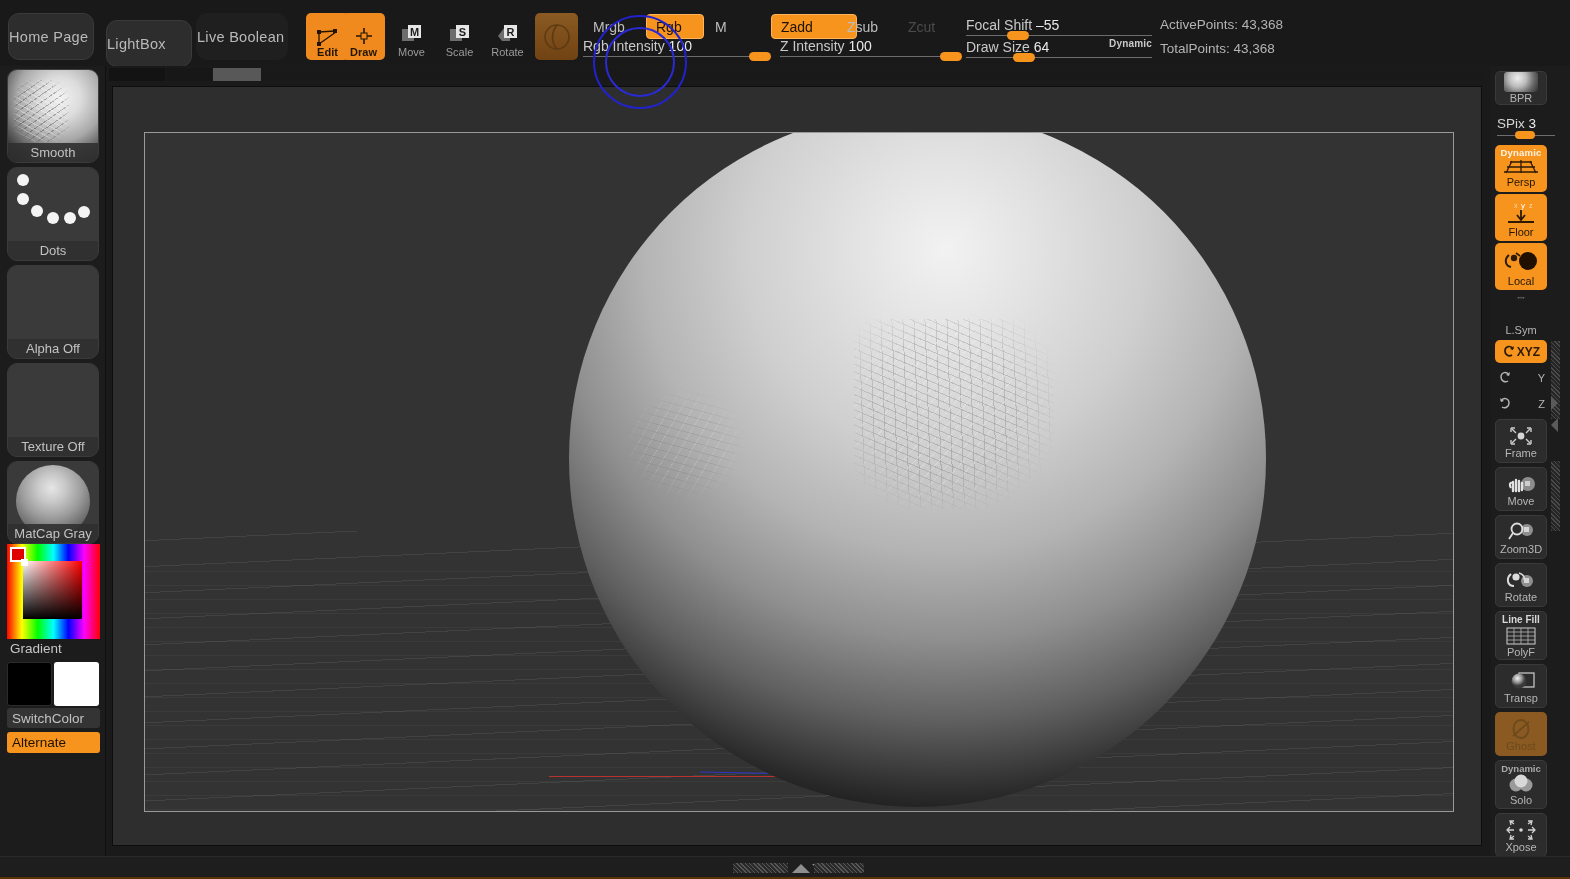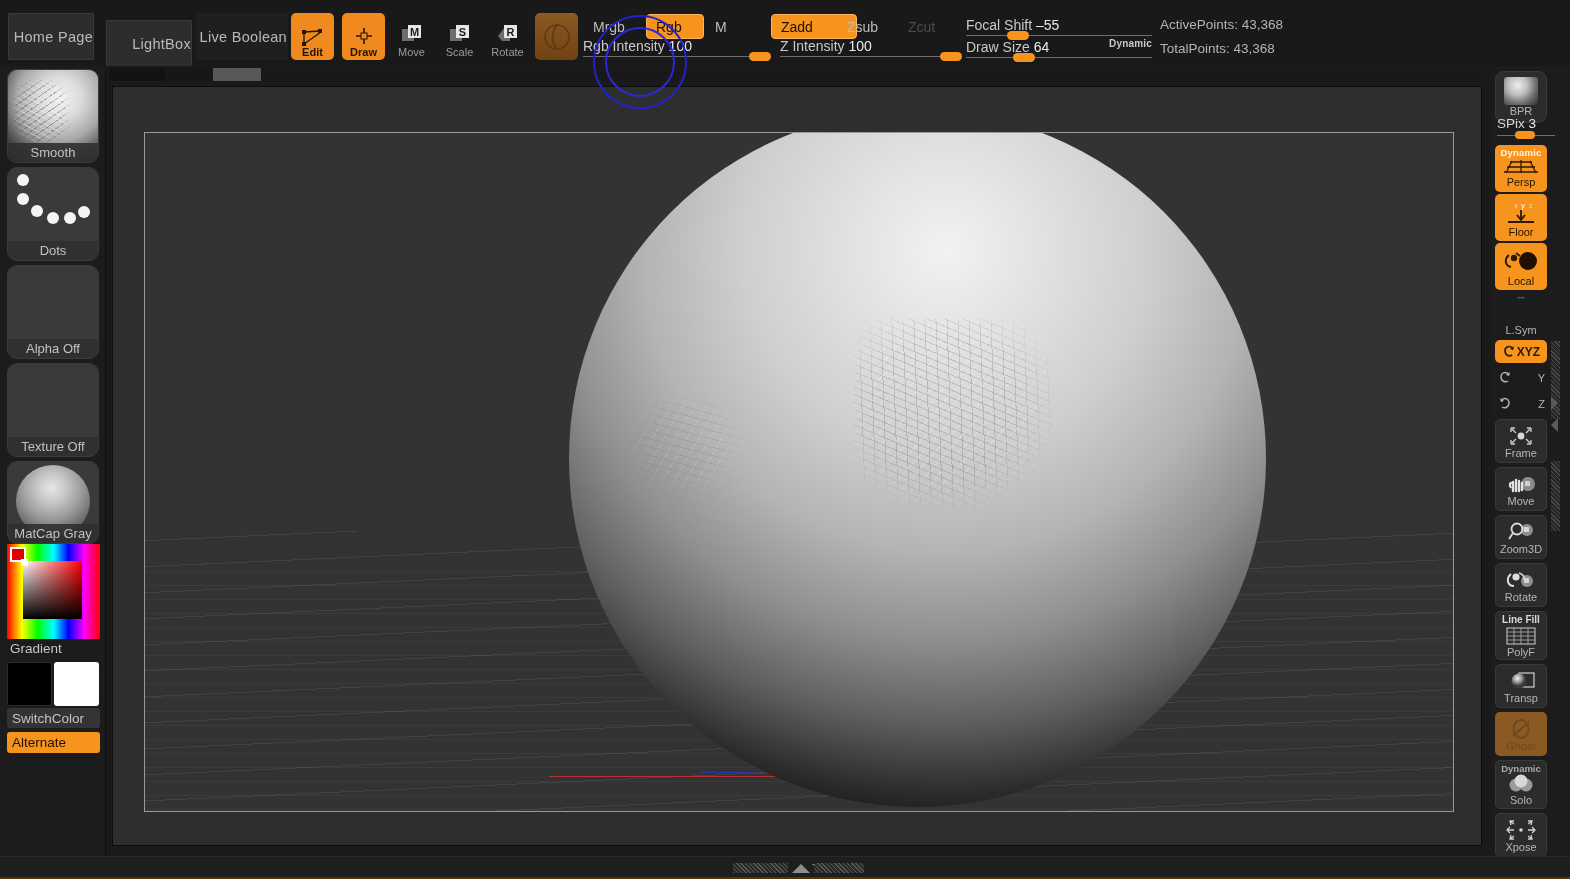--- a/index.html
+++ b/index.html
@@ -10,23 +10,23 @@
     -webkit-font-smoothing:antialiased;
   }
   #app { position:relative; width:1570px; height:879px; background:#1a1a1a; }
 
   
   #topbar {
     position:absolute; left:0; top:0; width:1570px; height:66px;
     background:#191919;
   }
   .tb-btn {
-    position:absolute; background:#2d2d2d; border-radius:1px;
+    position:absolute; background:#2d2d2d; border-radius:11px;
     color:#b9b9b9; font-size:14.5px; display:flex; align-items:center;
-    justify-content:flex-end; border:1px solid #3a3a3a;
+    justify-content:flex-start; border:1px solid #3a3a3a;
     letter-spacing:0.3px;
   }
   .tb-btn.plain { background:#1f1f1f; border-color:#1f1f1f; }
   .tb-sq {
     position:absolute; width:43px; height:47px; border-radius:5px;
     display:flex; flex-direction:column; align-items:center;
     justify-content:flex-end; padding-bottom:2px;
   }
   .tb-sq.on { background:#f08a1e; color:#1e1200; }
   .tb-sq.off { background:transparent; color:#9b9b9b; }
@@ -256,21 +256,21 @@
     <div class="tb-btn" style="left:8px;top:13px;width:86px;height:47px;">
       <span>Home Page</span>
     </div>
     <div class="tb-btn" style="left:106px;top:13px;width:86px;height:47px;margin-top:7px;">
       <span>LightBox</span>
     </div>
     <div class="tb-btn plain" style="left:196px;top:13px;width:92px;height:47px;">
       <span>Live Boolean</span>
     </div>
 
-    <div class="tb-sq on" style="left:291px;top:13px;">
+    <div class="tb-sq on" style="left:306px;top:13px;">
       <svg width="28" height="24" viewBox="0 0 28 24" style="margin-bottom:-3px;">
         <rect x="3" y="4" width="4" height="4" fill="#231500"></rect>
         <rect x="19" y="3" width="4" height="4" fill="#231500"></rect>
         <rect x="3" y="16" width="4" height="4" fill="#231500"></rect>
         <path d="M5 6 L21 5 M5 6 L5 18 M5 18 L22 6" stroke="#231500" stroke-width="1.3" fill="none"></path>
       </svg>
       <span class="lbl">Edit</span>
     </div>
 
     <div class="tb-sq on" style="left:342px;top:13px;">
@@ -465,21 +465,21 @@
         </div>
       </div>
 
       <div id="brushcursor" style="left:480px;top:-72px;width:94px;height:94px;"></div>
       <div id="brushcursor2" style="left:492px;top:-60px;width:70px;height:70px;"></div>
     </div>
   </div>
 
   <div id="rightpanel">
 
-    <div class="rp-btn off" style="top:5px;height:52px;border-radius:9px;">
+    <div class="rp-btn off" style="top:5px;height:34px;">
       <div style="width:34px;height:28px;border-radius:3px;
                   background:radial-gradient(circle at 40% 30%, #eee 0%, #bdbdbd 35%, #6e6e6e 65%, #2c2c2c 100%);"></div>
       <span class="rp-cap">BPR</span>
     </div>
 
     <div id="spix">
       <div class="slabel">
         <span>SPix</span>
         <span style="color:#efefef">3</span>
       </div>

